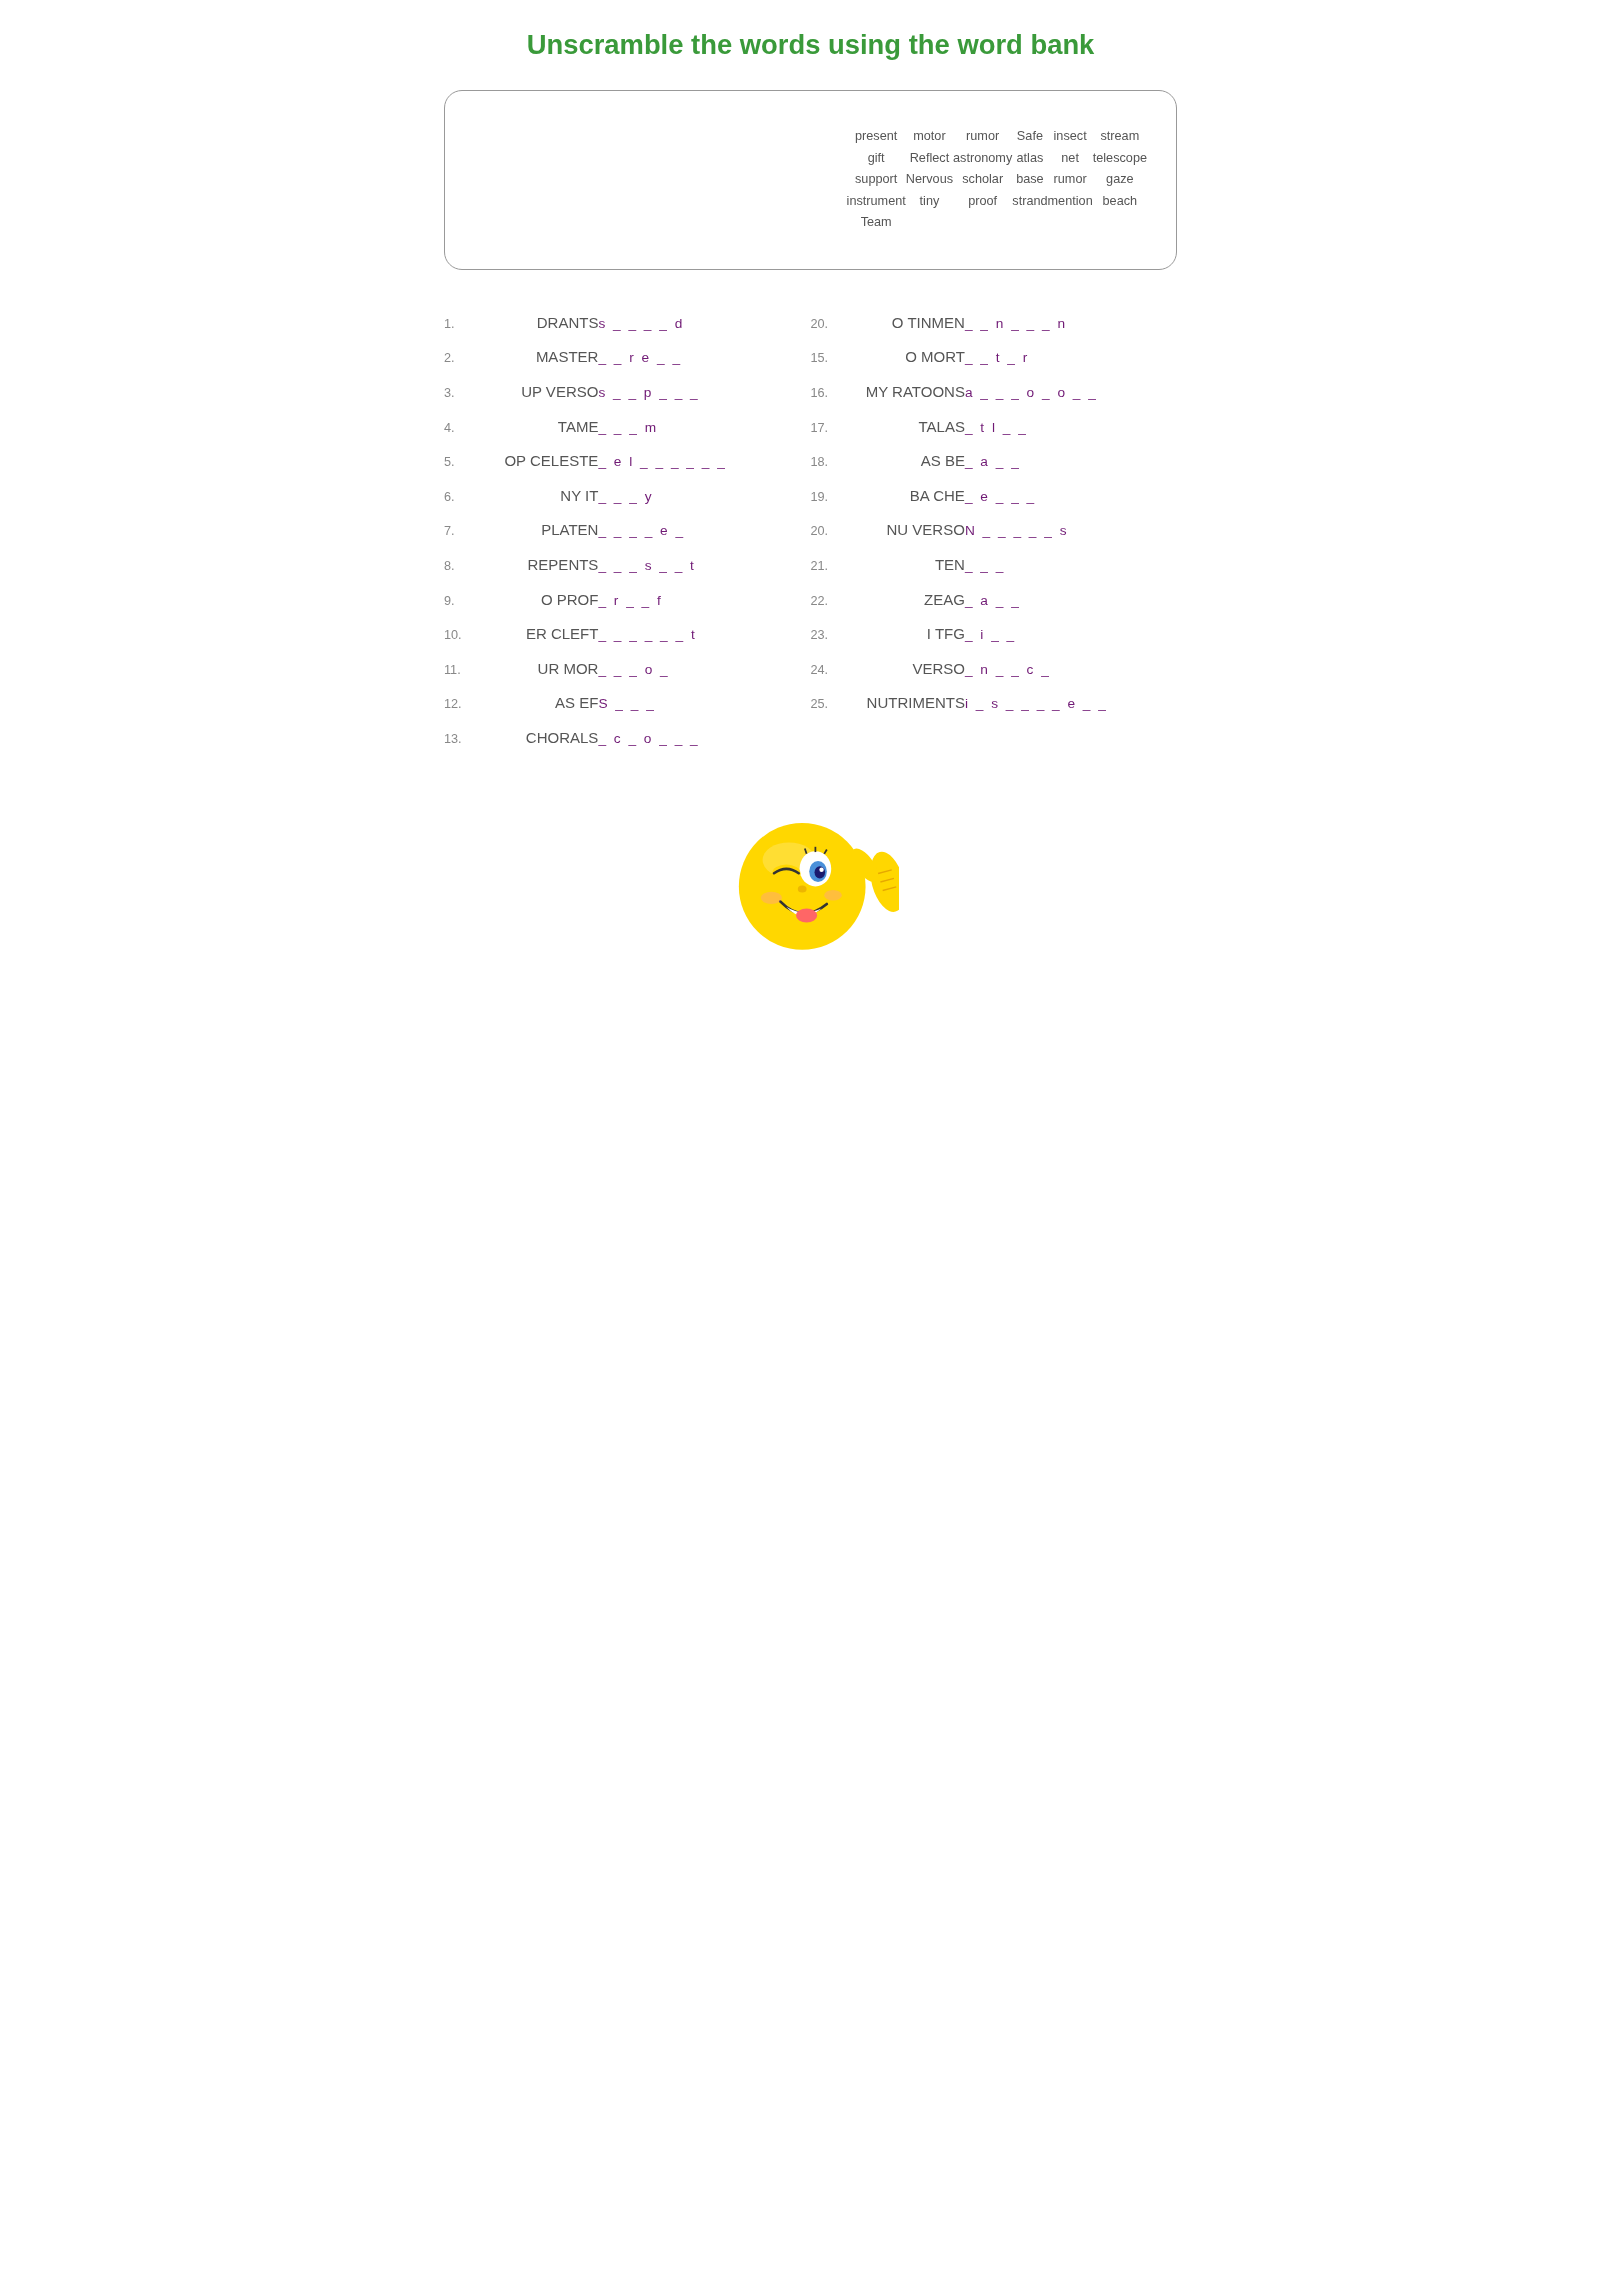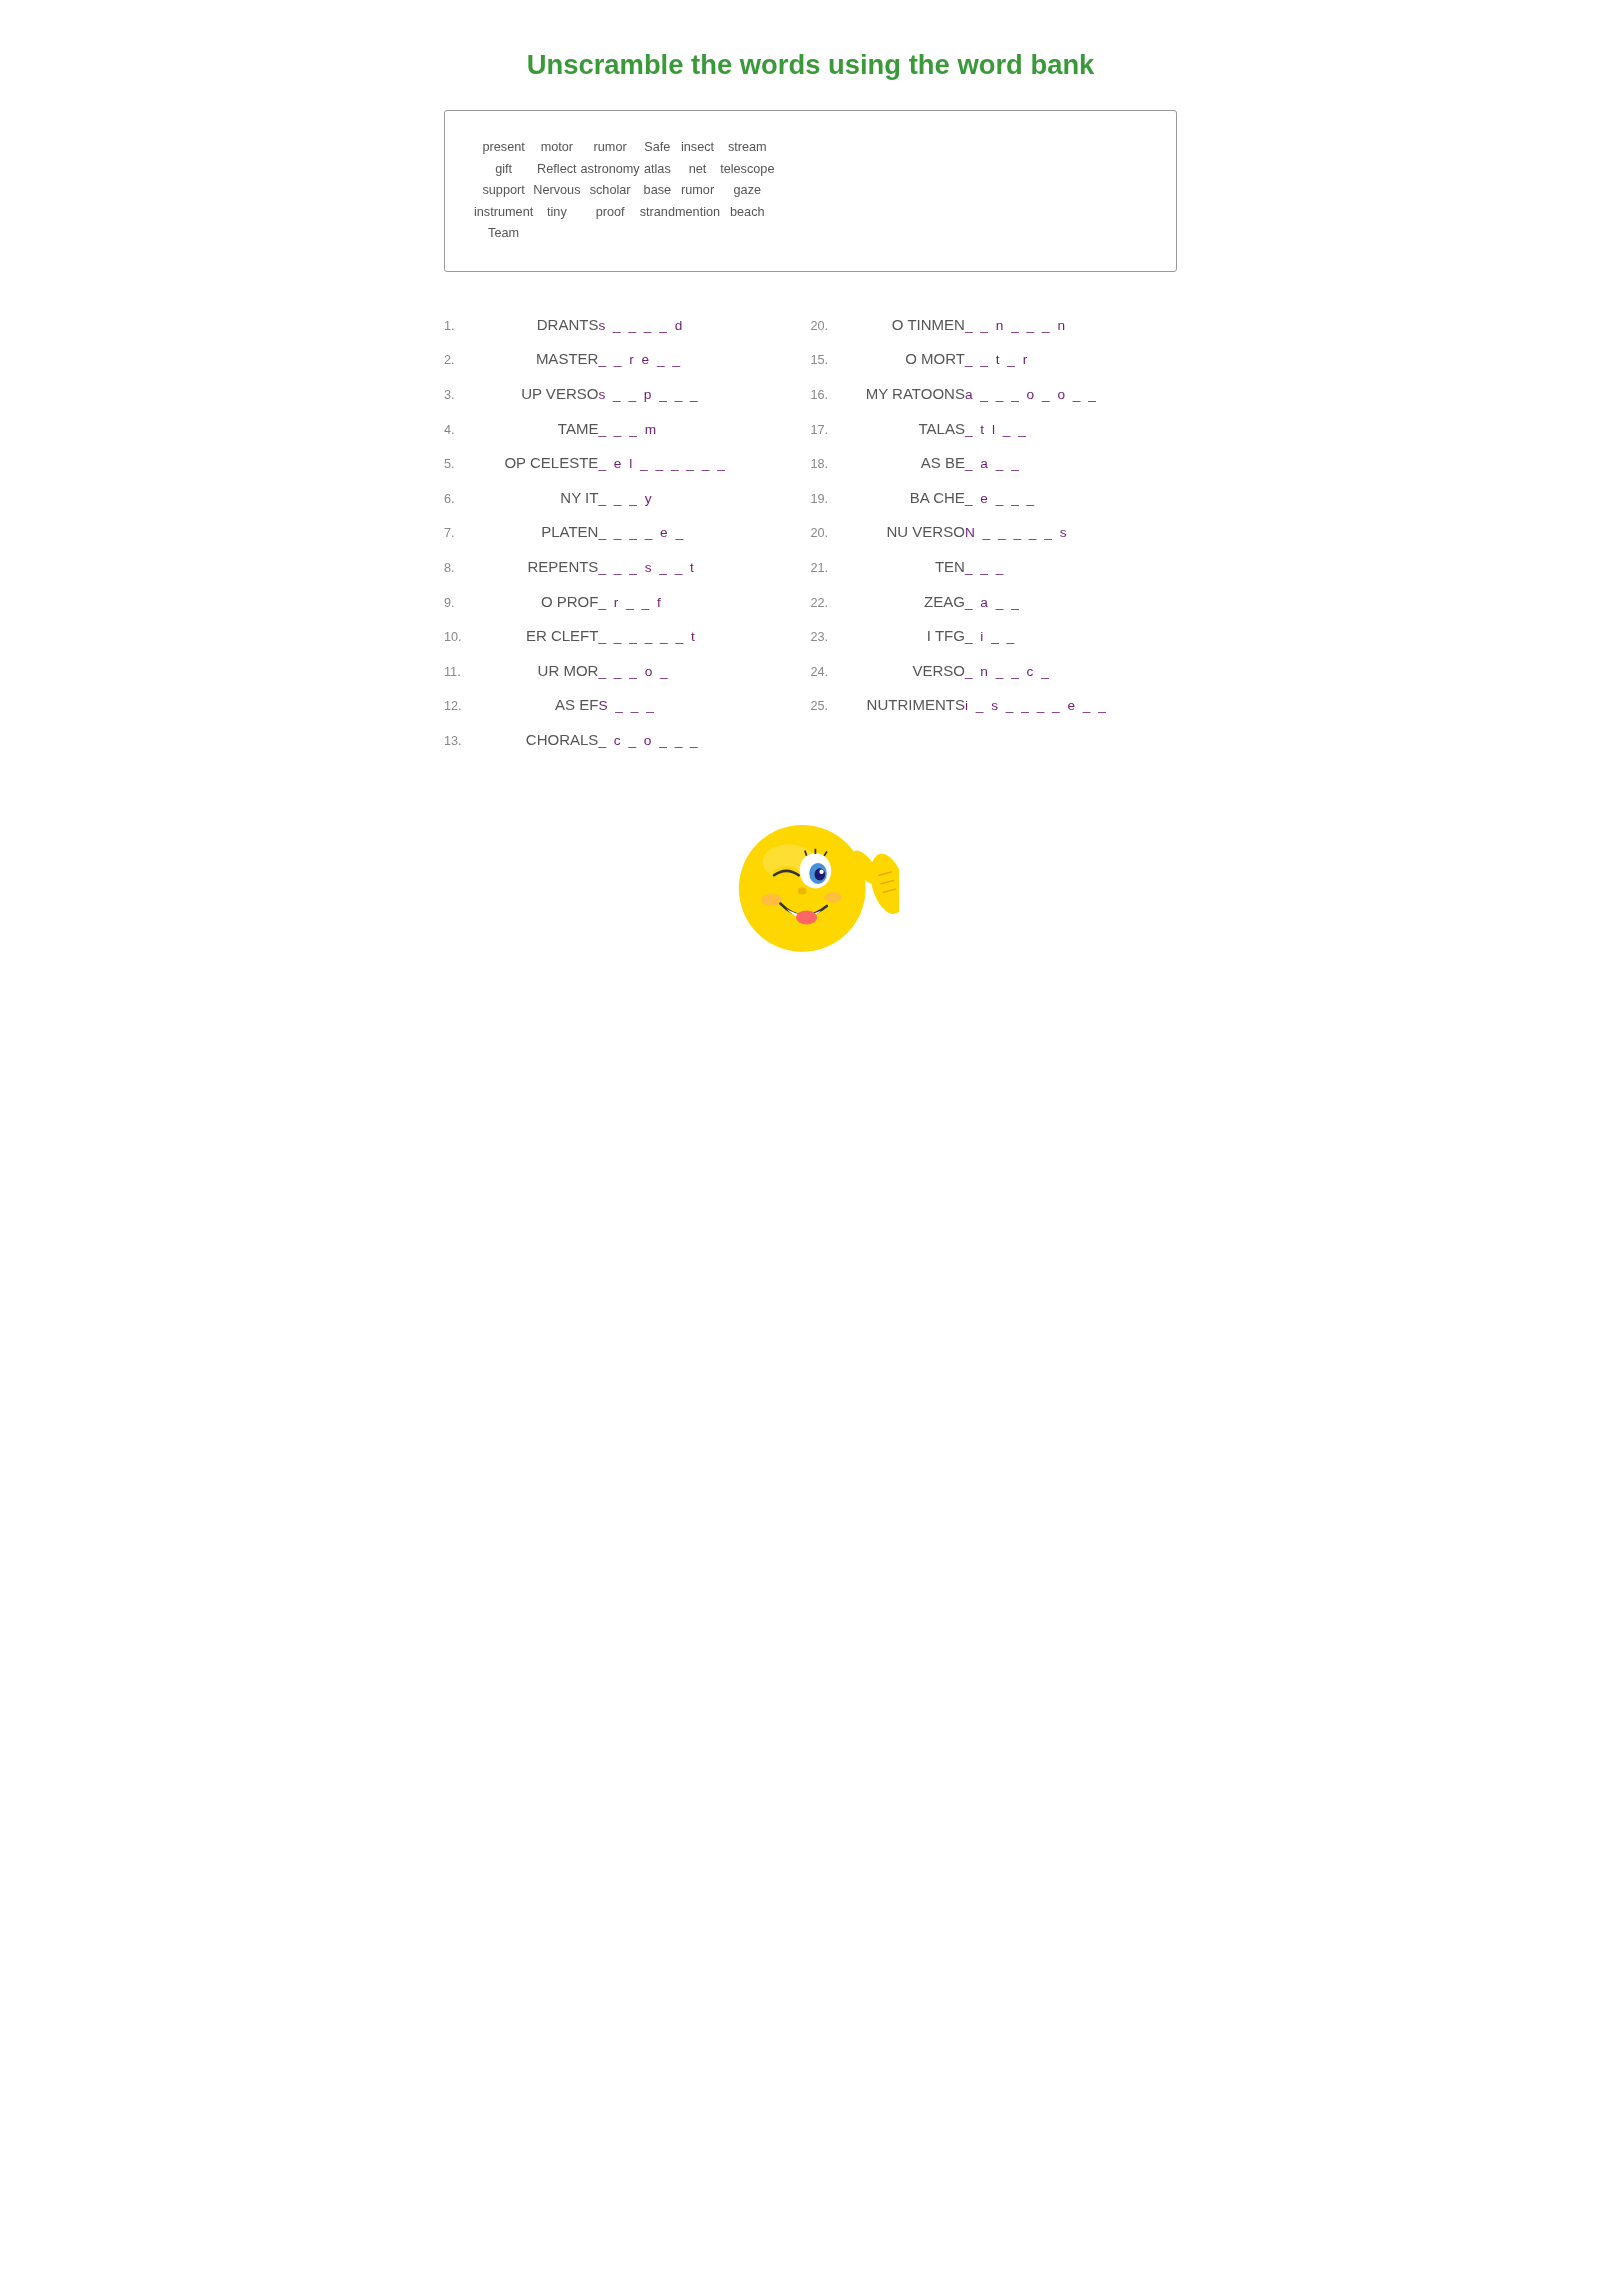--- a/index.html
+++ b/index.html
@@ -10,28 +10,27 @@
       margin: 0 auto;
       padding: 29px 39px 39px 39px;
       color: #333;
     }
     h1 {
       text-align: center;
       color: #3a9a3a;
       font-size: 27.4px;
       font-weight: bold;
       margin-bottom: 29px;
-      margin-top: 20px;
     }
     .word-bank {
       border: 1px solid #999;
-      border-radius: 3px;
-      padding: 26px 29px;
-      display: flex;
-      justify-content: flex-start;
+      border-radius: 18px;
+      padding: 35px 29px;
+      display: flex;
+      justify-content: flex-end;
       margin-bottom: 35px;
     }
     .word-bank-col {
       display: flex;
       flex-direction: column;
       align-items: center;
       font-size: 12.7px;
       color: #555;
       line-height: 1.7;
     }

